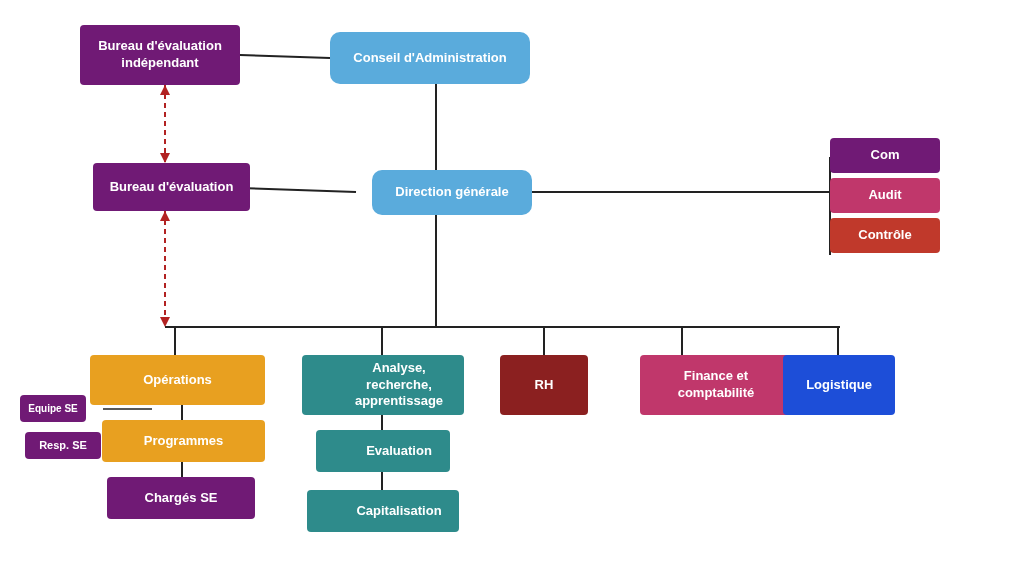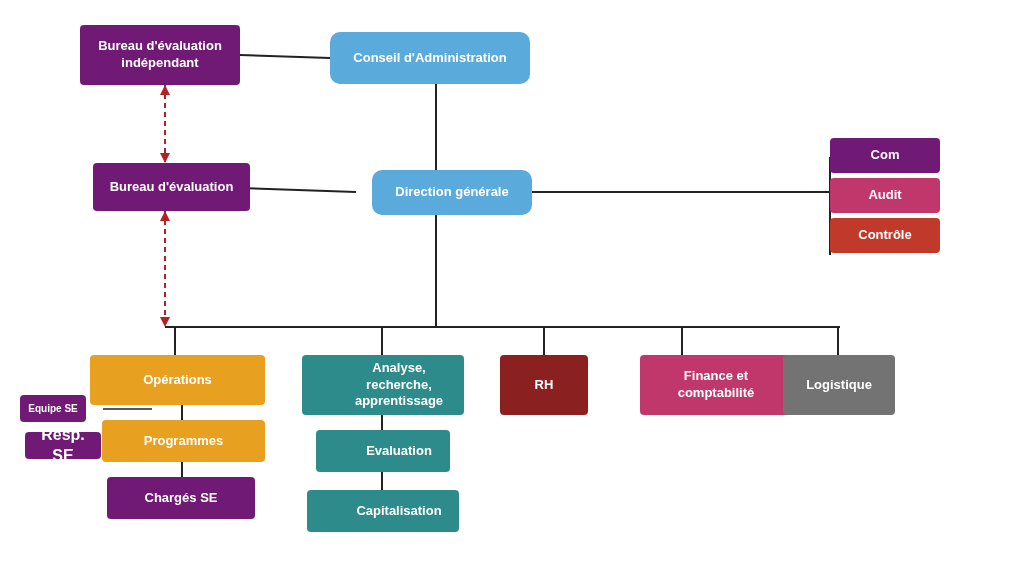--- a/index.html
+++ b/index.html
@@ -29,21 +29,21 @@
       padding: 4px 8px;
       line-height: 1.3;
     }
     .blue-dark { background: #701a75; color: #fff; }
     .blue-light { background: #5aabdc; color: #fff; border-radius: 10px; }
     .yellow { background: #701a75; color: #fff; }
     .pink { background: #c0376b; color: #fff; }
     .red { background: #c0392b; color: #fff; }
     .teal { background: #2e8b8b; color: #fff; padding-left: 40px; }
     .dark-red { background: #8b2020; color: #fff; }
-    .green { background: #737373; color: #fff; }
+    .green { background: #1d4ed8; color: #fff; }
     .orange { background: #e8a020; color: #fff; }
 
     svg.lines {
       position: absolute;
       top: 0; left: 0;
       width: 1024px;
       height: 583px;
       pointer-events: none;
     }
   </style>
@@ -106,21 +106,21 @@
   <div class="box blue-dark" style="left:93px;top:163px;width:157px;height:48px;">Bureau d'évaluation</div>
 
   <div class="box yellow" style="left:830px;top:138px;width:110px;height:35px;">Com</div>
   <div class="box pink" style="left:830px;top:178px;width:110px;height:35px;">Audit</div>
   <div class="box red" style="left:830px;top:218px;width:110px;height:35px;">Contrôle</div>
 
   <div class="box orange" style="left:90px;top:355px;width:175px;height:50px;">Opérations</div>
   <div class="box orange" style="left:102px;top:420px;width:163px;height:42px;">Programmes</div>
   <div class="box blue-dark" style="left:107px;top:477px;width:148px;height:42px;">Chargés SE</div>
   <div class="box blue-dark" style="left:20px;top:395px;width:66px;height:27px;font-size:10px;">Equipe SE</div>
-  <div class="box blue-dark" style="left:25px;top:432px;width:76px;height:27px;font-size:16px;">Resp. SE</div>
+  <div class="box blue-dark" style="left:25px;top:432px;width:76px;height:27px;font-size:11px;">Resp. SE</div>
 
   <div class="box teal" style="left:302px;top:355px;width:162px;height:60px;">Analyse, recherche, apprentissage</div>
   <div class="box teal" style="left:316px;top:430px;width:134px;height:42px;">Evaluation</div>
   <div class="box teal" style="left:307px;top:490px;width:152px;height:42px;">Capitalisation</div>
 
   <div class="box dark-red" style="left:500px;top:355px;width:88px;height:60px;">RH</div>
   <div class="box pink" style="left:618px;top:355px;width:152px;height:60px;margin-left:22px;">Finance et comptabilité</div>
   <div class="box green" style="left:783px;top:355px;width:112px;height:60px;">Logistique</div>
 
 </div>

